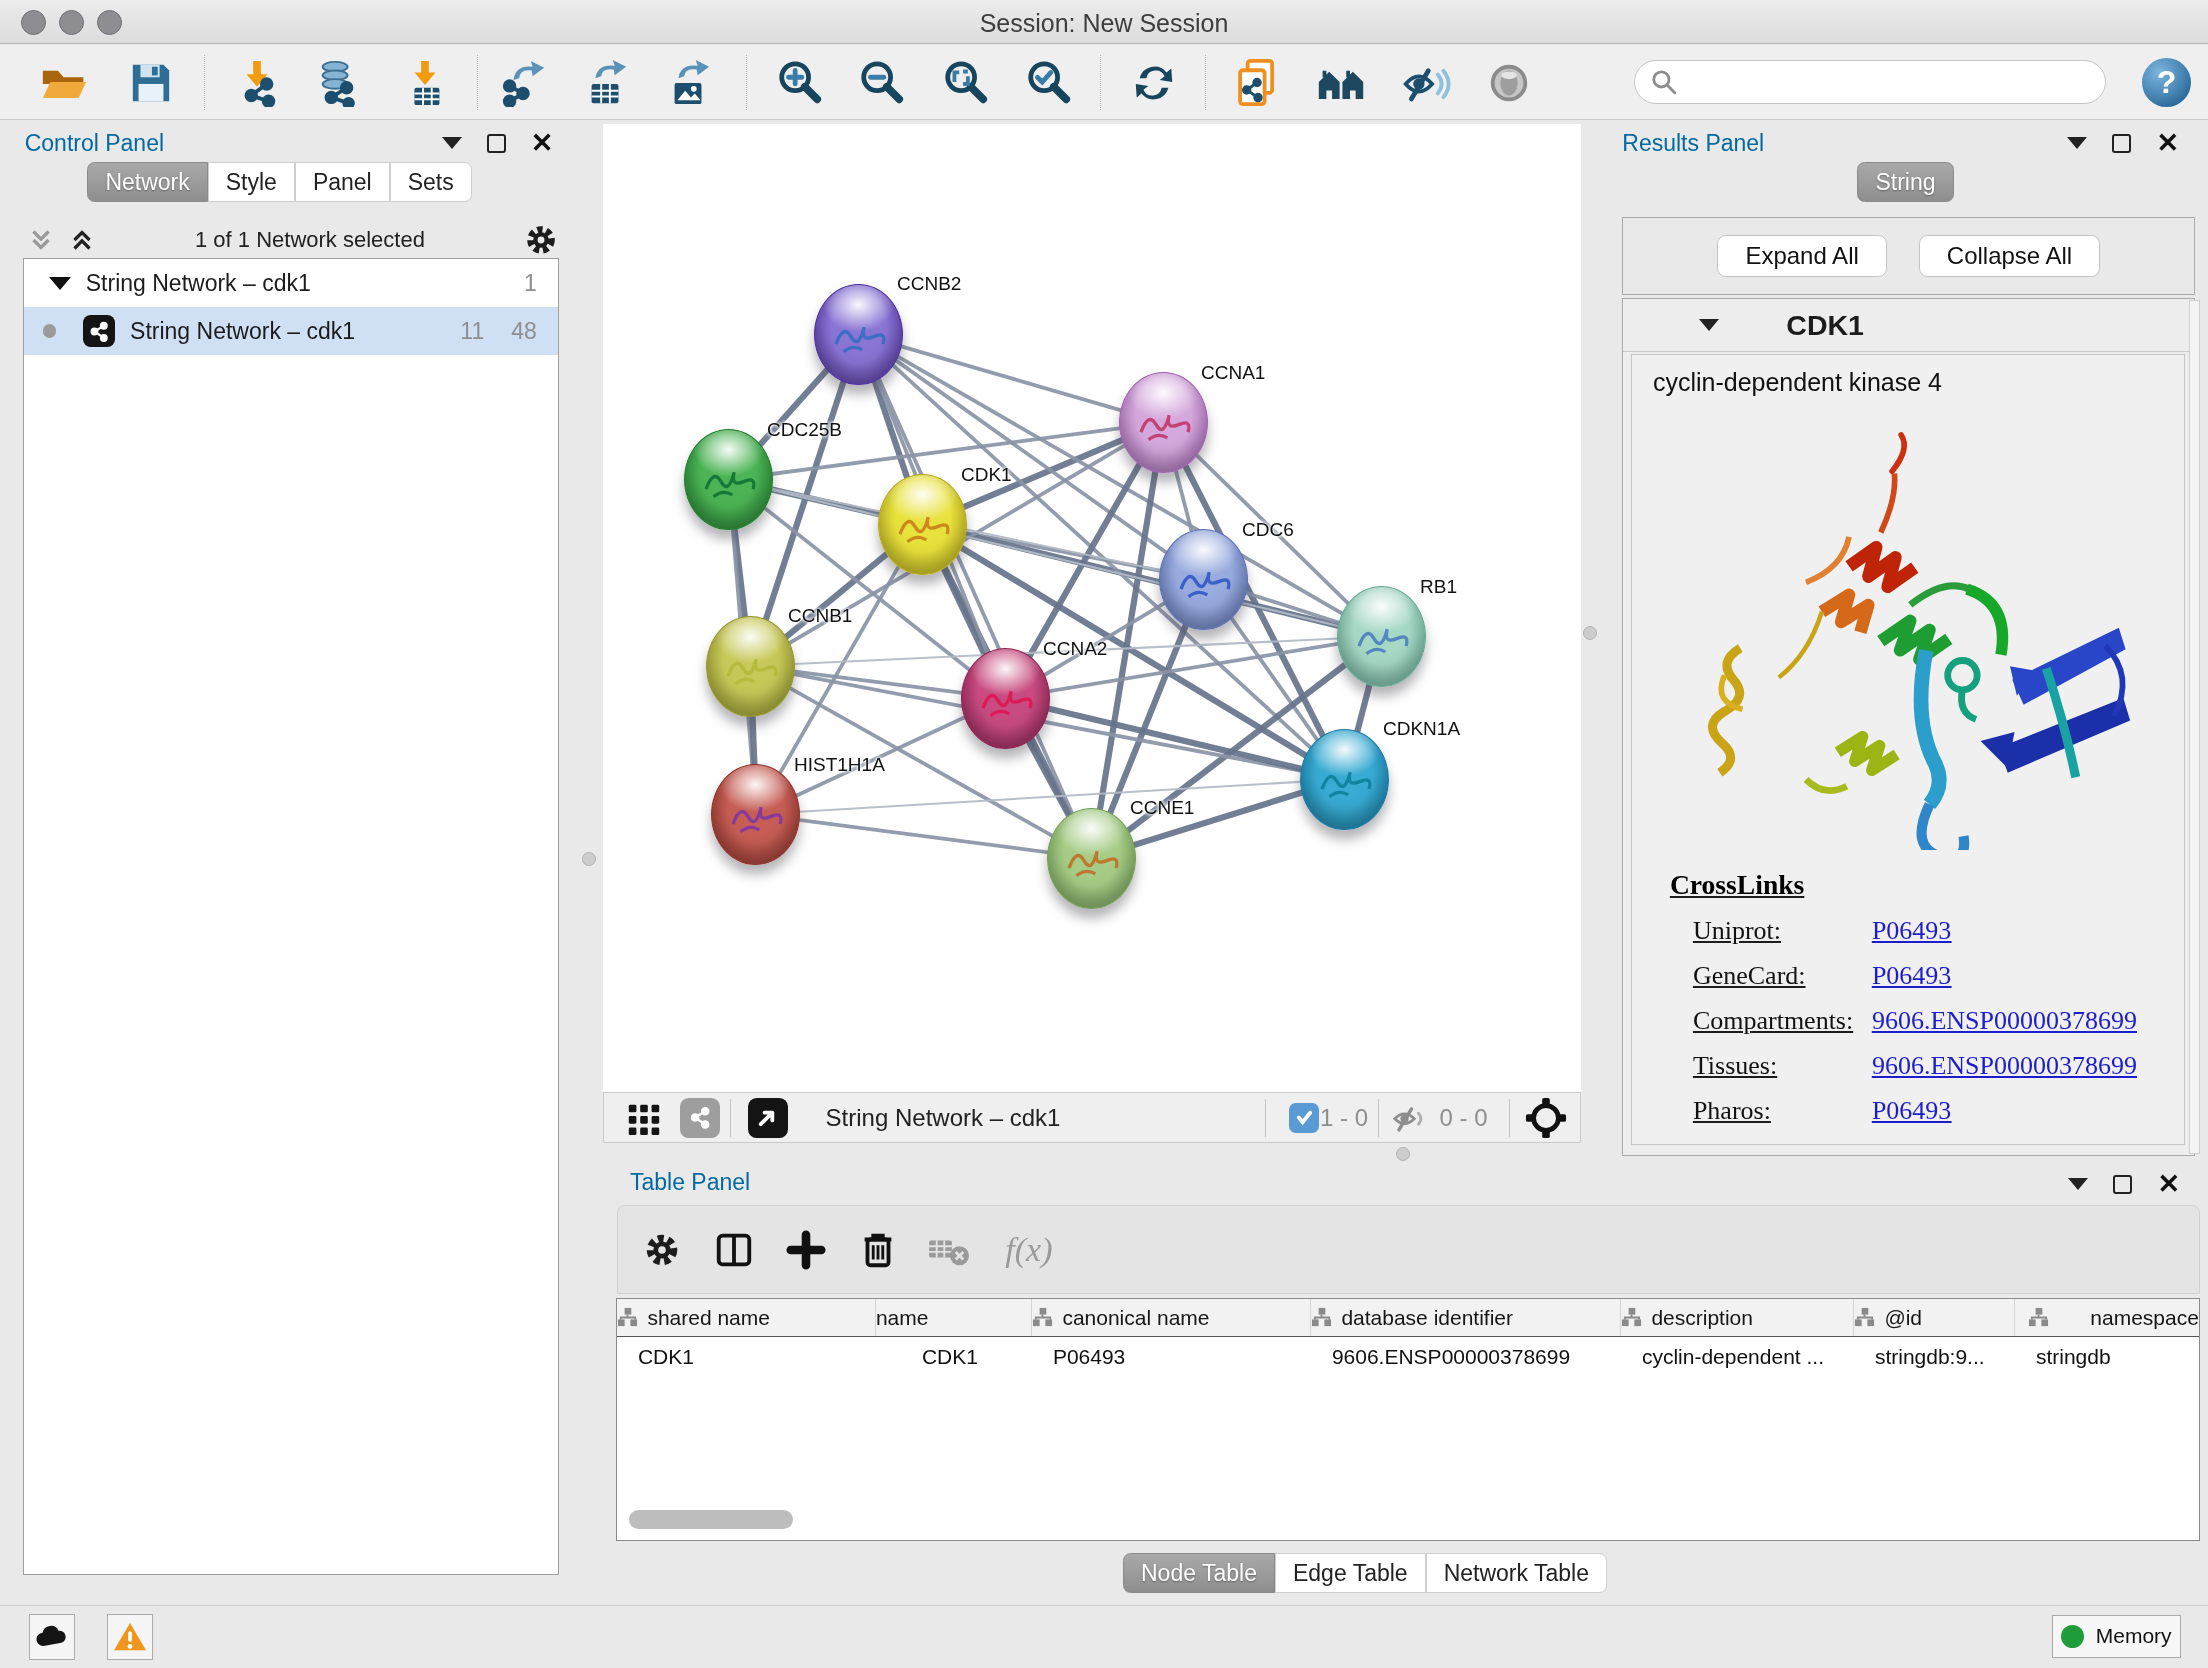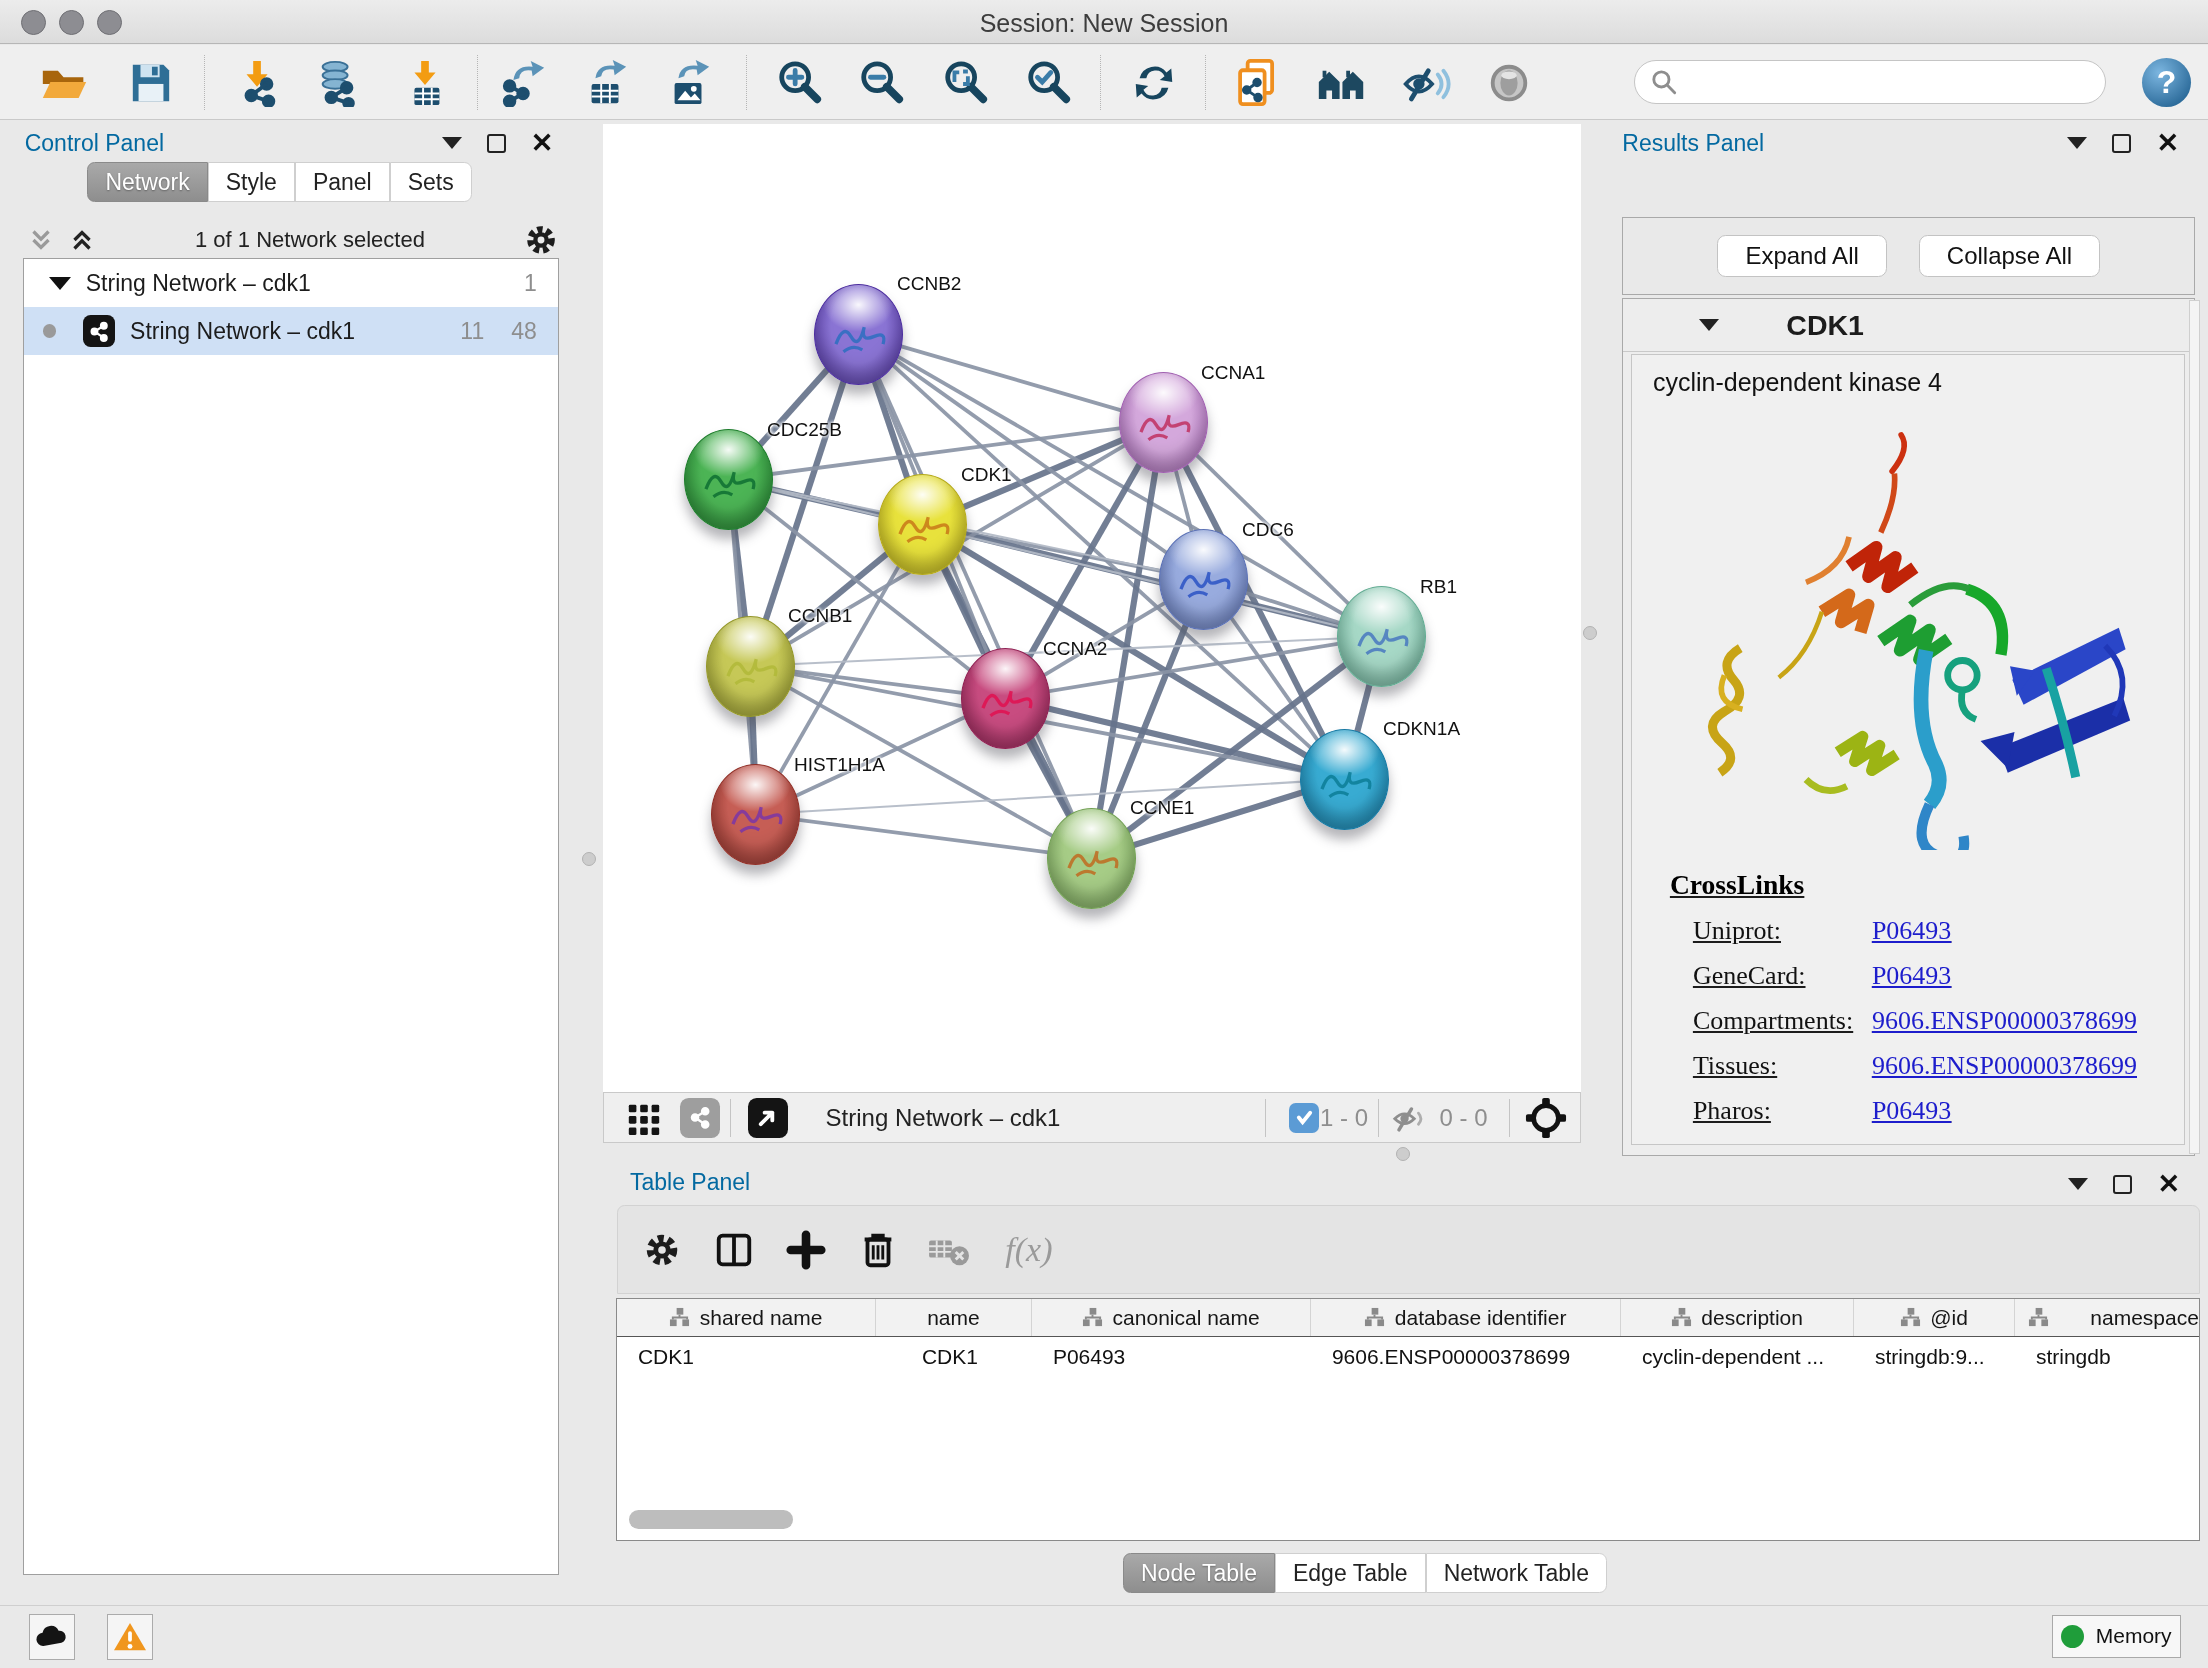--- a/index.html
+++ b/index.html
@@ -75,21 +75,21 @@
   .cl-row { display:flex; margin:15px 0 0 61px; font-size:26px; }
   .cl-label { width:179px; color:#111; }
   .cl-link { color:#1d1dcc; text-decoration:underline; }
   .rp-scroll { position:absolute; right:1.9px; top:176px; width:11.4px; height:854px; background:#f4f4f4; border:1px solid #cfcfcf; }
   
   .table-panel { position:absolute; left:613px; top:1165px; width:1590px; height:440px; background:#e9e9e9; }
   .tp-toolbar { position:absolute; left:3.8px; top:40px; width:1583px; height:89px; background:#e4e4e4;
     border:1px solid #d2d2d2; border-radius:7.6px 7.6px 0 0; display:flex; align-items:center; }
   .tp-table { position:absolute; left:2.9px; top:133px; width:1584px; height:243px; background:#fff; border:1.9px solid #8a8a8a; }
   .tp-header { display:flex; height:38px; background:#f2f2f2; border-bottom:1.9px solid #555; }
-  .tp-hcell { display:flex; align-items:center; justify-content:center; gap:9.5px; font-size:21px; color:#161616;
+  .tp-hcell { display:flex; align-items:center; gap:9.5px; font-size:21px; color:#161616;
     border-right:1px solid #d4d4d4; overflow:hidden; white-space:nowrap; }
   .tp-row { display:flex; height:40px; }
   .tp-cell { display:flex; align-items:center; padding-left:21px; font-size:21px; color:#111; overflow:hidden; white-space:nowrap; }
   .hscroll { position:absolute; left:12.4px; top:211px; width:164px; height:19px; border-radius:9.5px; background:#bdbdbd; }
   .tp-tabs { position:absolute; left:510px; top:388px; display:flex;border-radius:16px; }
   
   .statusbar { position:absolute; left:0; top:1605px; width:2208px; height:63px; background:#e9e9e9; border-top:1px solid #cfcfcf; }
   .sq-btn { position:absolute; top:7.6px; width:46px; height:46px; background:#f5f5f5; border:1px solid #ababab;
     display:flex; align-items:center; justify-content:center; }
   .mem-btn { position:absolute; right:27px; top:8.6px; width:129px; height:43px; background:#f7f7f7; border:1px solid #a9a9a9;
@@ -507,20 +507,23 @@
   <div class="dot-handle" style="left:582px; top:852px"></div>
   <div class="dot-handle" style="left:1583px; top:626px"></div>
   <div class="dot-handle" style="left:1396px; top:1147px"></div>
 
   <div class="results-panel">
     <div class="panel-title" style="left:13.3px; top:5.7px">Results Panel</div>
     <div class="panel-ctl" style="right:23px; top:9.5px">
       <div class="tri-down"></div>
       <div class="float-box"></div>
       <div class="close-x">✕</div>
+    </div>
+    <div style="position:absolute; left:0; top:38px; width:100%; display:flex; justify-content:center;">
+      <div class="tab sel only">String</div>
     </div>
     <div class="rp-box1">
       <div class="rp-btn">Expand All</div>
       <div class="rp-btn">Collapse All</div>
     </div>
     <div class="rp-box2">
       <div class="rp-sec-head">
         <div class="tri-down" style="margin:0 67px 0 76px"></div>
         <div style="font-size:28.5px; font-weight:bold">CDK1</div>
       </div>

